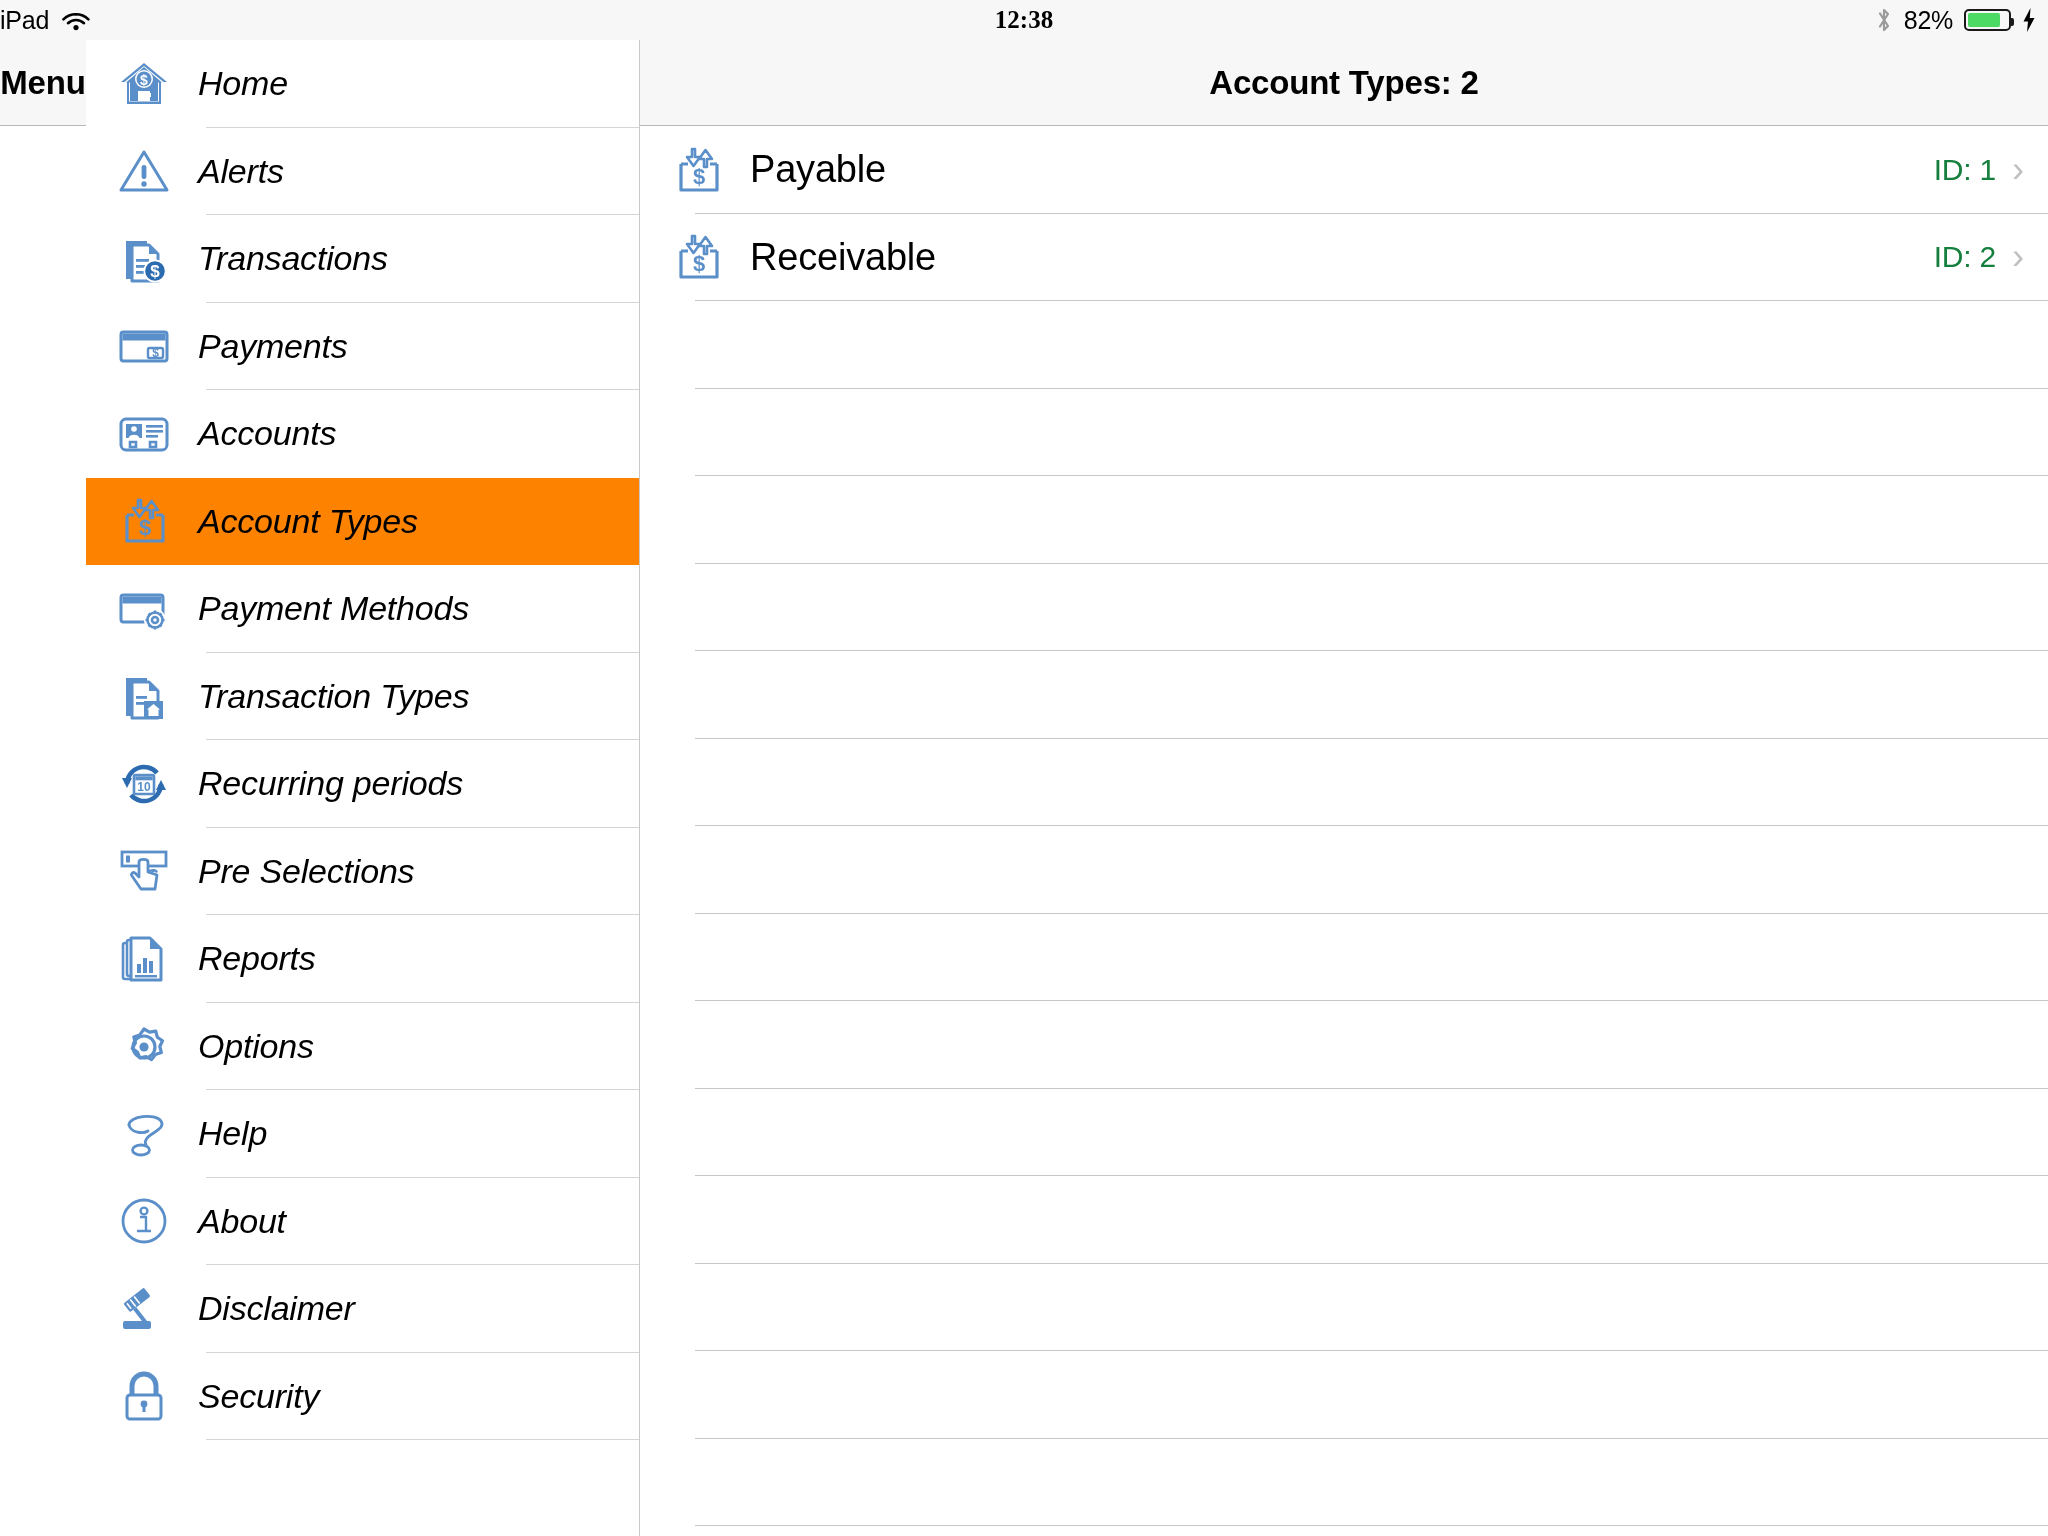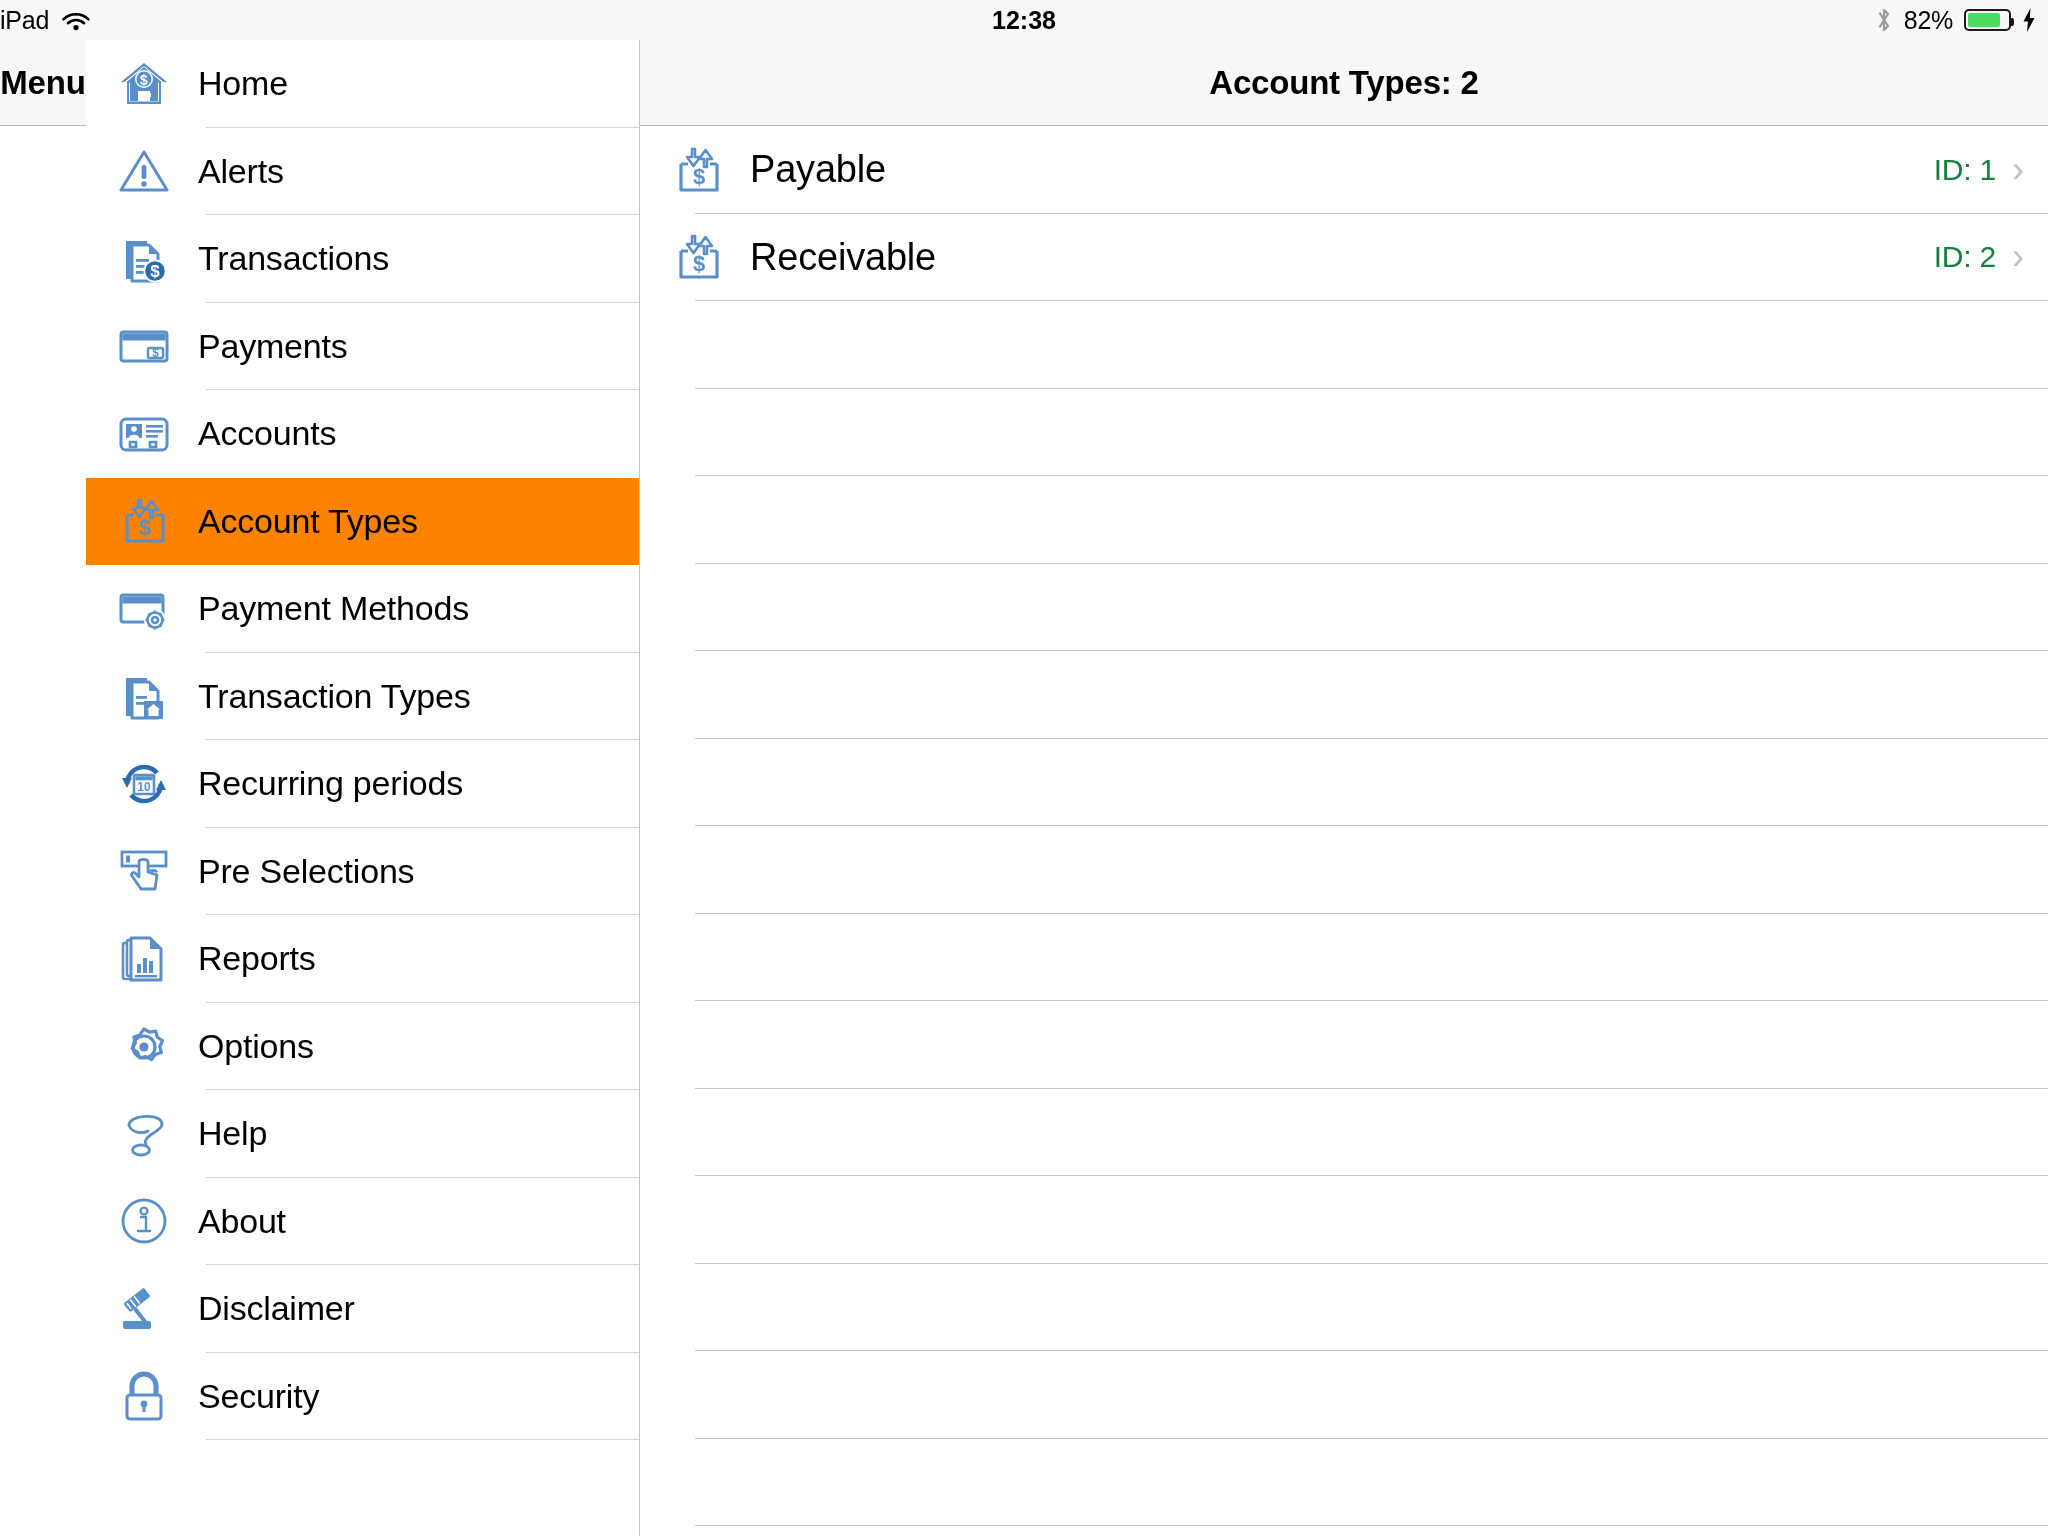--- a/index.html
+++ b/index.html
@@ -17,21 +17,21 @@
     background: #f7f7f7;
     display: flex; align-items: center;
     position: relative;
     font-size: 25px; color: #000;
   }
   .sb-left { display: flex; align-items: center; gap: 12px; }
   .sb-device { font-size: 25px; letter-spacing: -0.2px; }
   .sb-center {
     position: absolute; left: 0; right: 0; top: 0; bottom: 0;
     display: flex; align-items: center; justify-content: center;
-    font-size: 25px; font-weight: 700; letter-spacing: 0px;
+    font-size: 25px; font-weight: 700; letter-spacing: 0px; font-family: Liberation Serif, serif;
   }
   .sb-right {
     margin-left: auto; display: flex; align-items: center; gap: 11px;
     padding-right: 12px; position: relative; z-index: 2;
   }
   .sb-pct { font-size: 25px; font-weight: 400; letter-spacing: -0.3px; }
   .batt {
     width: 47px; height: 22px; border: 2px solid #1a1a1a; border-radius: 5px;
     position: relative; display: flex; align-items: center; padding: 2px;
   }
@@ -77,21 +77,21 @@
     height: 1px; background: #d4d4d4;
   }
   .menu-row.selected .sep,
   .menu-row.pre-selected .sep { background: transparent; }
   .menu-icon {
     width: 56px; height: 56px; flex: 0 0 56px;
     display: flex; align-items: center; justify-content: center;
   }
   .menu-label {
     margin-left: 26px;
-    font-size: 34px; color: #000; letter-spacing: -0.2px;
+    font-size: 34px; color: #000; letter-spacing: -0.2px; font-style: italic;
   }
 
   
   .dt-row {
     height: 87.5px;
     display: flex; align-items: center;
     position: relative;
     padding-left: 30px;
   }
   .dt-row .sep {

